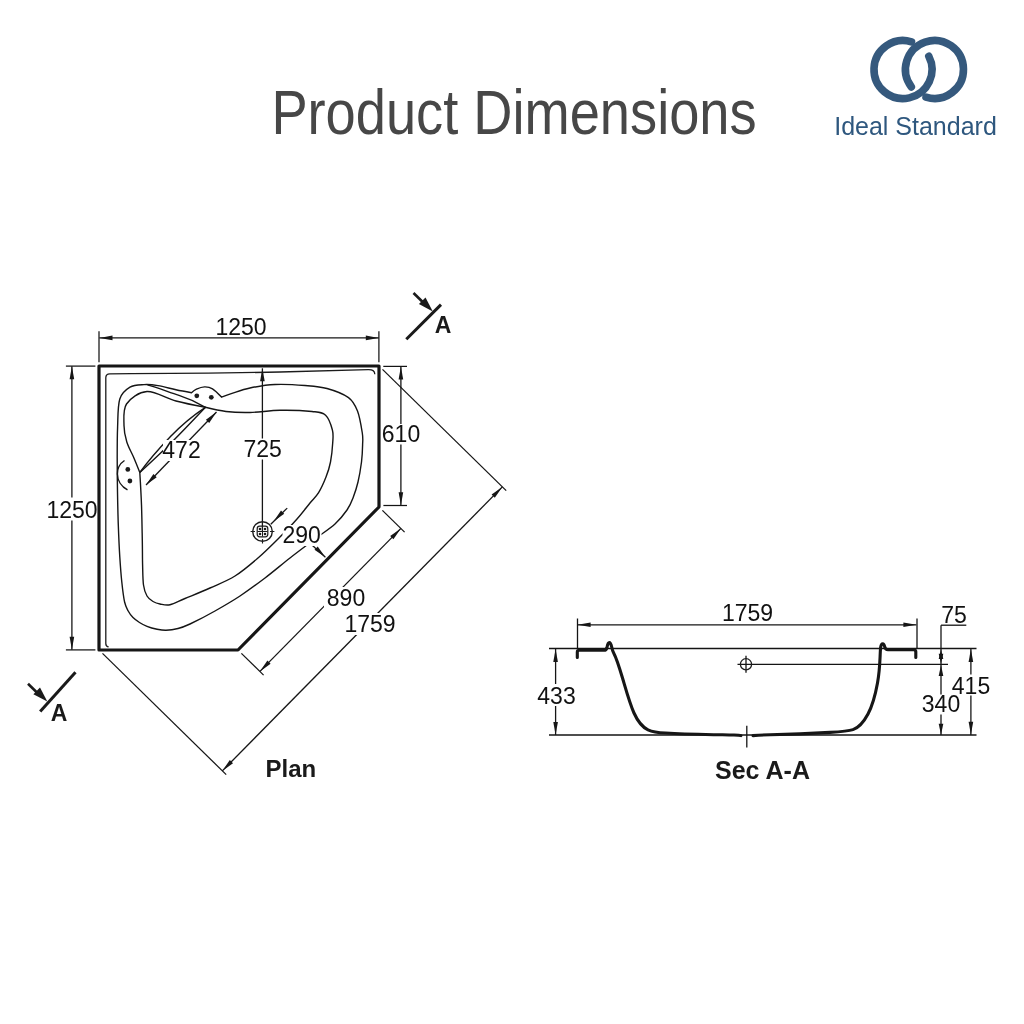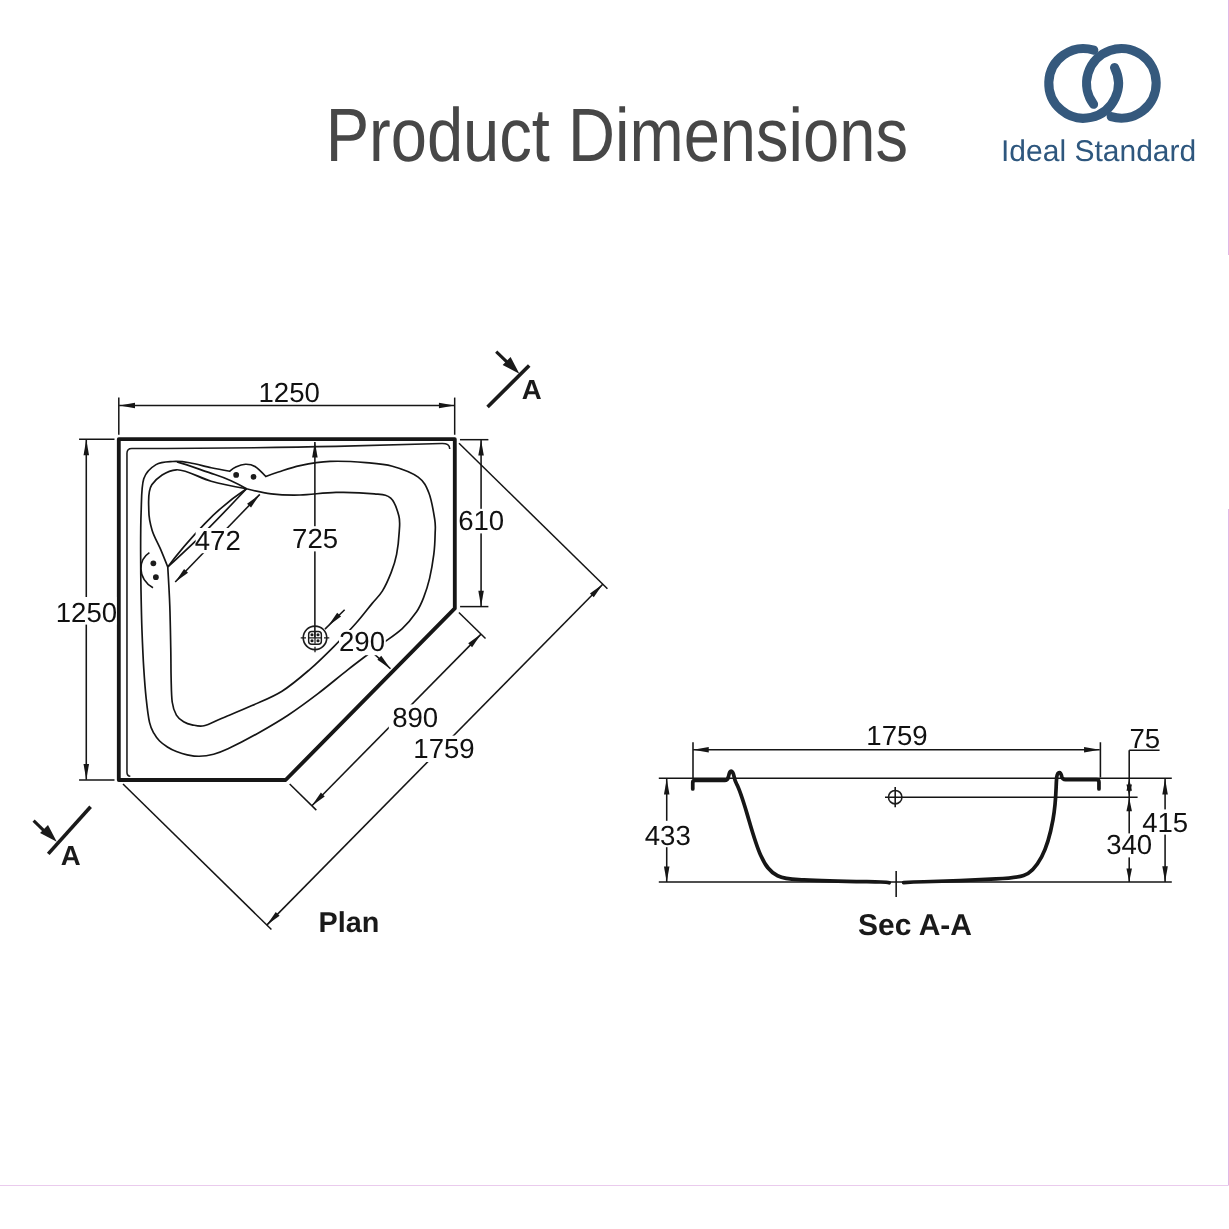--- a/index.html
+++ b/index.html
@@ -1,16 +1,16 @@
 <!DOCTYPE html>
 <html><head>
 <meta charset="utf-8">
 <style>
   html,body{margin:0;padding:0;background:#ffffff;}
-  #page{position:relative;width:1024px;height:988px;background:#a21caf;overflow:hidden;}
+  #page{position:relative;width:1024px;height:804px;background:#7dd3fc;overflow:hidden;}
   svg{display:block;}
   text{font-family:"Liberation Sans",sans-serif;}
   .dim{font-size:23px;fill:#111;}
   .bold{font-weight:bold;fill:#1a1a1a;}
 </style>
 </head>
 <body>
 <div id="page">
 <svg width="1024" height="1024" viewBox="0 0 1024 1024">
 <rect x="0" y="0" width="1024" height="1024" fill="#ffffff"></rect>

